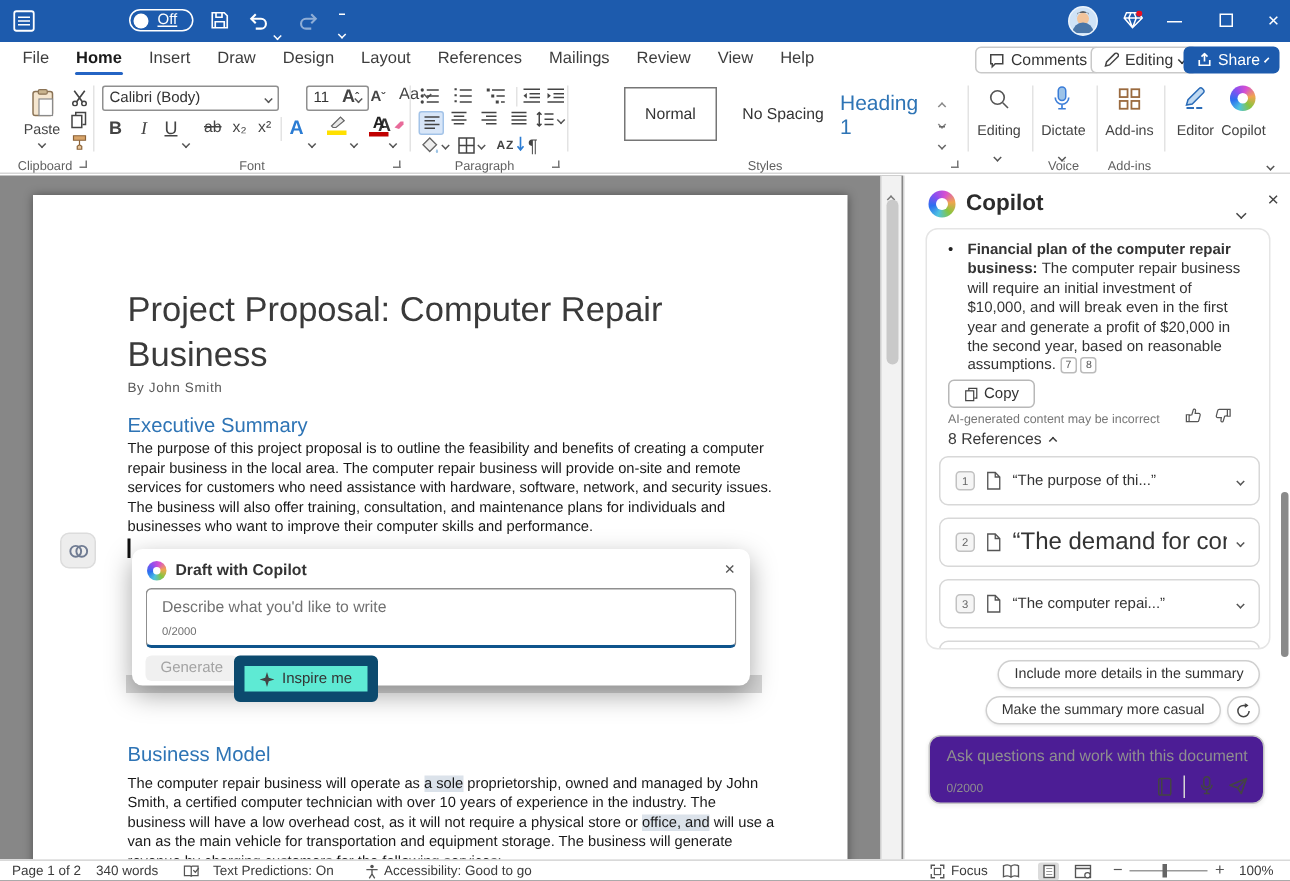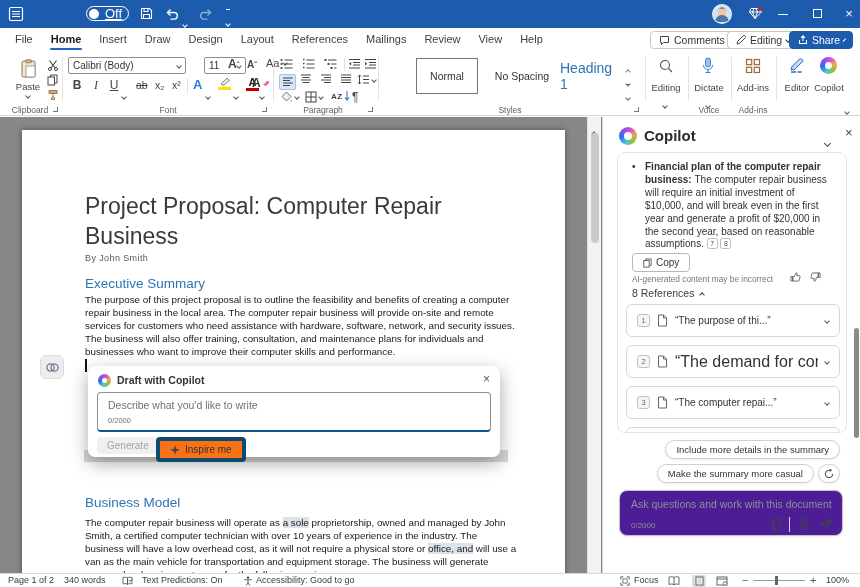--- a/index.html
+++ b/index.html
@@ -9,21 +9,21 @@
     font-family: "Liberation Sans", sans-serif; background: #fff;
     -webkit-font-smoothing: antialiased;
   }
   .abs { position: absolute; }
 
   
   .titlebar { position:absolute; left:0; top:0; width:860px; height:28px; background:#1d5bad; color:#fff; }
   .tb-text { position:absolute; font-size:10.5px; line-height:28px; color:#fff;margin-top:38px; }
   .toggle { position:absolute; width:43px; height:15px; border:1px solid #fff; border-radius:8px; top:6px; }
   .toggle .knob { position:absolute; left:2px; top:1.5px; width:10px; height:10px; border-radius:50%; background:#fff; }
-  .toggle .st { position:absolute; left:18px; top:1px; font-size:13px; line-height:12px; color:#fff;text-decoration:underline; }
+  .toggle .st { position:absolute; left:18px; top:1px; font-size:10px; line-height:12px; color:#fff;text-decoration:underline; }
   .winbtn { position:absolute; top:0; height:28px; text-align:center; color:#fff; cursor:default; }
   .searchbox { position:absolute; left:320px; top:3px; width:236px; height:21px; border-radius:3px;
     background:rgba(255,255,255,.14); border:1px solid rgba(255,255,255,.45);
     display:flex; align-items:center; gap:7px; padding-left:14px; color:rgba(255,255,255,.95); font-size:10.5px; }
   .avatar { position:absolute; top:4px; width:20px; height:20px; border-radius:50%; background:#cfe3f7; overflow:hidden; border:1px solid rgba(255,255,255,.6); }
 
   
   .tabrow { position:absolute; left:0; top:28px; width:860px; height:24px; background:#fff; }
   .tab { float:left; padding:0 9px; font-size:11px; line-height:23px; color:#3d3d3d; position:relative; }
   .tab.active { font-weight:bold; color:#1a1a1a; }
@@ -433,21 +433,21 @@
 
     <div class="dlg">
       <span class="cplogo" style="position:absolute;left:10px;top:8px;width:13px;height:13px"></span>
       <span class="abs" style="left:29px;top:8px;font-size:10.5px;font-weight:bold;color:#333">Draft with Copilot</span>
       <span class="abs" style="right:10px;top:6px;font-size:12px;color:#555">×</span>
       <div class="dlg-input">
         <span class="abs" style="left:10px;top:6px;font-size:10.5px;color:#707070">Describe what you'd like to write</span>
         <span class="abs" style="left:10px;top:23px;font-size:7.5px;color:#707070">0/2000</span>
       </div>
       <span class="btn" style="position:absolute;left:9px;top:71px;background:#f0f0f0;color:#a3a3a3">Generate</span>
-      <span class="btn" style="position:absolute;left:68px;top:71px;background:#f97316;border:4px solid #0c4a6e;color:#333">
+      <span class="btn" style="position:absolute;left:68px;top:71px;background:#5eead4;border:7px solid #0c4a6e;color:#333">
         <svg width="10" height="10" viewBox="0 0 12 12">
             <path d="M6 0 7.4 4.6 12 6 7.4 7.4 6 12 4.6 7.4 0 6 4.6 4.6z" fill="#444"></path>
           </svg>
         <span>Inspire me</span>
       </span>
     </div>
 
     <div class="vscroll">
       <span class="abs" style="left:4px;top:5px;color:#777"><span class="cu sm"></span></span>
       <span class="abs" style="left:3px;top:16px;width:8px;height:110px;background:#c9c9c9;border-radius:4px"></span>

